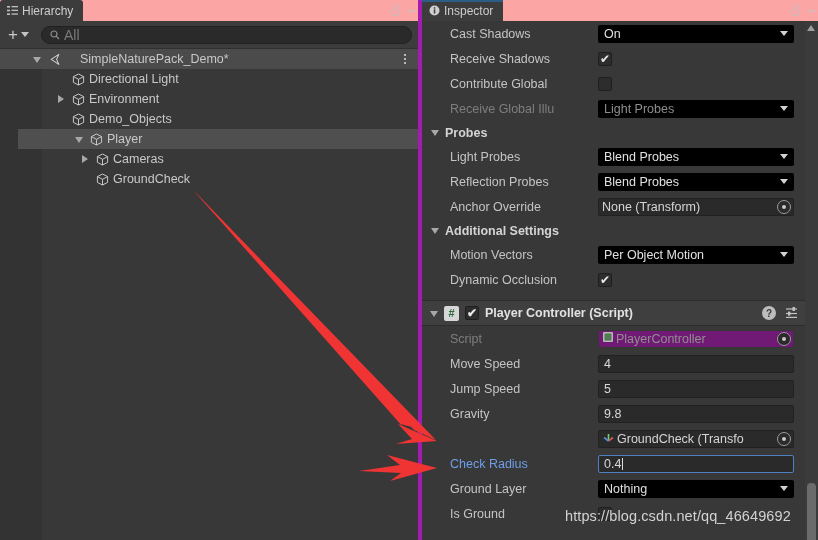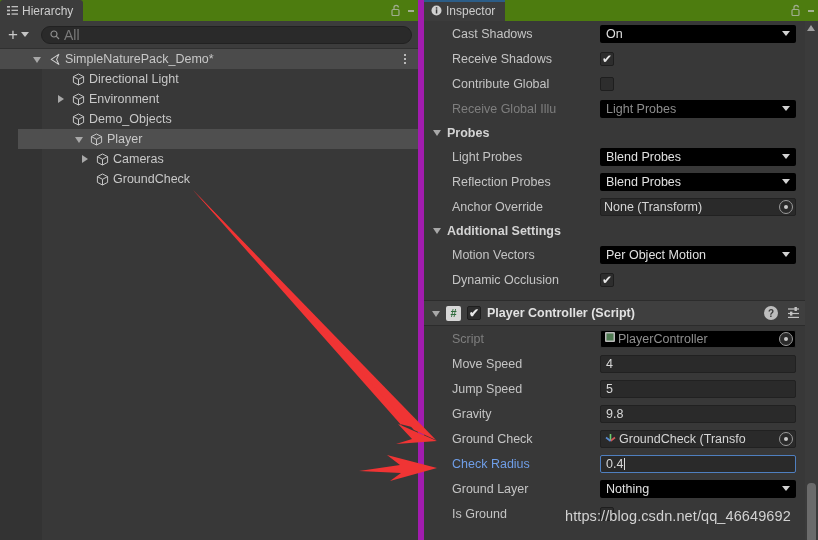--- a/index.html
+++ b/index.html
@@ -7,24 +7,24 @@
     width: 818px; height: 540px;
     background: #383838;
     font-family: "Liberation Sans", sans-serif;
     overflow: hidden;
   }
   #root { position: relative; width: 818px; height: 540px; }
 
   
   .panel { position: absolute; top: 0; height: 540px; background: #383838; }
   #hierarchy-panel { left: 0; width: 418px; }
-  #inspector-panel { left: 418px; width: 400px; border-left: 6px solid #a21caf; }
+  #inspector-panel { left: 418px; width: 400px; border-left: 4px solid #a21caf; }
 
   .tabbar {
-    position: relative; height: 21px; background: #4d7c0f;
+    position: relative; height: 21px; background: #fca5a5;
     display: flex; align-items: center;
   }
   .tab {
     height: 21px; display: flex; align-items: center; gap: 4px;
     padding: 0 10px 0 7px; background: #3c3c3c;
     border-top-left-radius: 3px; border-top-right-radius: 3px;
     font-size: 12px; color: #cdcdcd; position: relative;
   }
   .tab.active-blue::before {
     content: ""; position: absolute; left: 0; right: 0; top: 0; height: 2px;
@@ -124,21 +124,21 @@
     position: absolute; right: 6px; width: 0; height: 0;
     border-left: 4.5px solid transparent; border-right: 4.5px solid transparent;
     border-top: 5px solid #d2d2d2;
   }
   .objfield {
     width: 196px; height: 18px; background: #2a2a2a; border: 1px solid #212121;
     border-radius: 2px; display: flex; align-items: center; padding: 0 3px;
     font-size: 12.5px; color: #d5d5d5; position: relative; gap: 2px;
     overflow: hidden;
   }
-  .objfield.dim { color: #8f8f8f; background: #000000; border-color: #363636; }
+  .objfield.dim { color: #8f8f8f; background: #701a75; border-color: #363636; }
   .objfield .picker {
     position: absolute; right: 2px; top: 1px;
     width: 14px; height: 14px; border-radius: 50%;
     border: 1.5px solid #9a9a9a; display: flex;
     align-items: center; justify-content: center; background: #2a2a2a;
   }
   .objfield .picker::after {
     content: ""; width: 4px; height: 4px; border-radius: 50%; background: #c9c9c9;
   }
   .numfield {
@@ -255,21 +255,21 @@
     <div id="hier-rows">
       <div id="hier-gutter"></div>
 
     <div class="hrow sel">
           <span class="foldout" style="left: 30px;"><span class="tri-down"></span></span>
           <span class="ico" style="left: 48px;">
             <svg width="13" height="13" viewBox="0 0 13 13">
               <path d="M10.8 1.4 L3.2 6.4 L10.8 11.4 L8.6 6.4 Z" fill="none" stroke="#cfcfcf" stroke-width="1.1" stroke-linejoin="round"></path>
             </svg>
           </span>
-          <span class="lbl" style="left: 65px;">SimpleNaturePack_Demo*</span>
+          <span class="lbl" style="left: 80px;">SimpleNaturePack_Demo*</span>
           <span class="row-kebab">
             <i></i>
             <i></i>
             <i></i>
           </span>
         </div>
         <div class="hrow">
           <span class="ico" style="left: 72px;">
             <svg width="13" height="13" viewBox="0 0 13 13">
               <path d="M6.5 1 L11.6 3.6 L11.6 9.4 L6.5 12 L1.4 9.4 L1.4 3.6 Z" fill="none" stroke="#c6c6c6" stroke-width="1"></path>
@@ -498,21 +498,20 @@
         </div>
         <div class="irow">
           <span class="ilabel">Gravity</span>
           <div class="ctrl">
             <div class="numfield">
               <span>9.8</span>
             </div>
           </div>
         </div>
         <div class="irow">
-          <span class="ilabel">Ground Check</span>
           <div class="ctrl">
             <div class="objfield">
               <span><svg width="13" height="13" viewBox="0 0 13 13">
                   <line x1="6.5" y1="10" x2="6.5" y2="3" stroke="#6ecf6e" stroke-width="1.6"></line>
                   <line x1="6.5" y1="10" x2="11" y2="6.5" stroke="#d05a5a" stroke-width="1.6"></line>
                   <line x1="6.5" y1="10" x2="2" y2="6.5" stroke="#5a8ad0" stroke-width="1.6"></line>
                 </svg></span>
               <span>GroundCheck (Transfo</span>
               <span class="picker"></span>
             </div>

